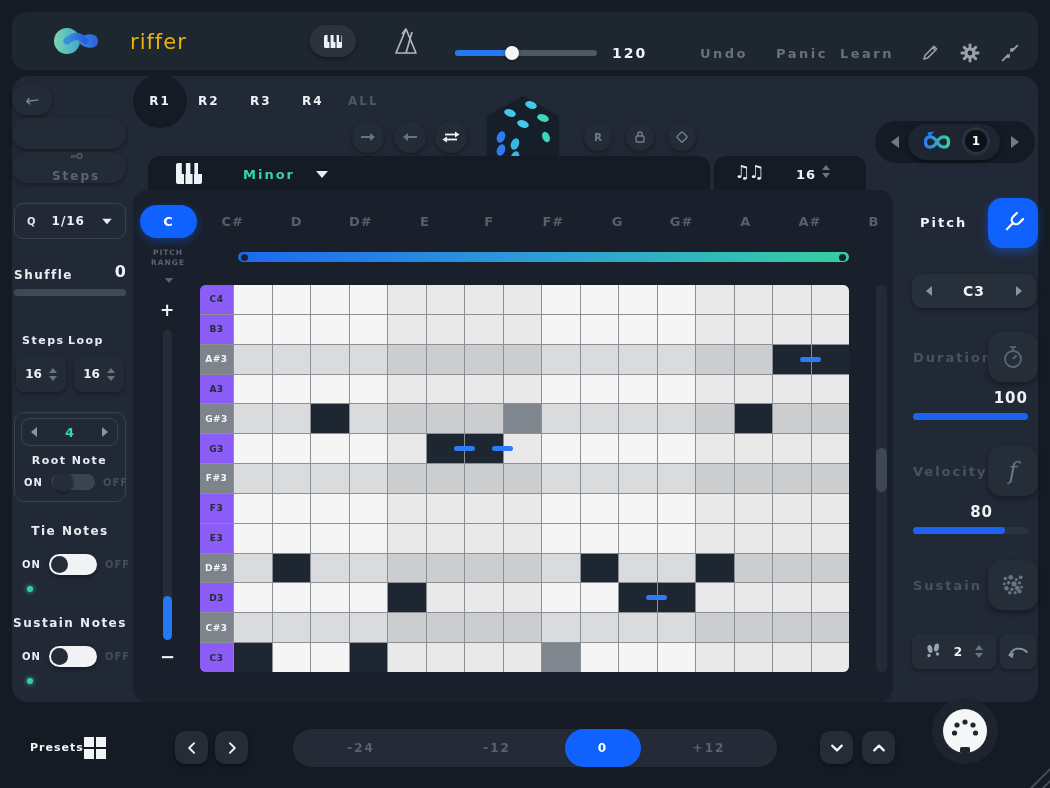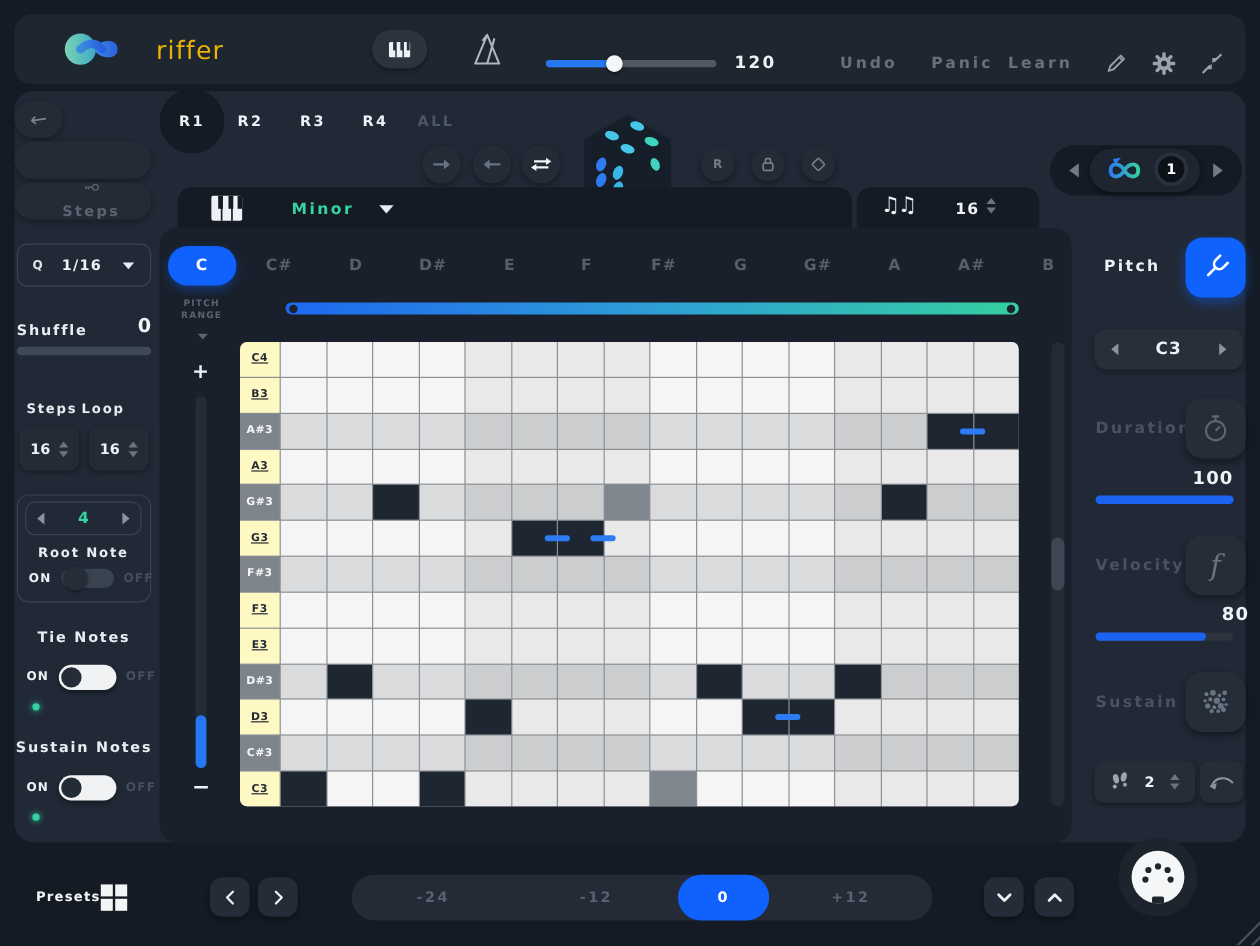--- a/index.html
+++ b/index.html
@@ -91,21 +91,21 @@
   .vthumb{left:163px;top:596px;width:9px;height:44px;border-radius:4.5px;background:#2577f2;}
   
   .grid-wrap{left:200px;top:285px;width:649px;height:387px;}
   #grid{display:grid;width:649px;height:387px;grid-template-columns:33px repeat(16,1fr);
         grid-auto-rows:1fr;gap:1px;background:rgba(255,255,255,.5);border-radius:6px;overflow:hidden;}
   .gcell{width:100%;height:100%;}
   .nat-l{background:#f5f5f6;} .nat-d{background:#e9e9ea;}
   .shp-l{background:#dadbdc;} .shp-d{background:#cccdce;}
   .cell-note{background:#1d2631;} .cell-ghost{background:#7f868e;}
   .glabel{display:flex;align-items:center;justify-content:center;font-size:9px;font-weight:bold;letter-spacing:.5px;}
-  .glabel.nat{background:#fef9c3;color:#262c35;text-decoration:underline;}
+  .glabel.nat{background:#8b5cf6;color:#262c35;}
   .glabel.shp{background:#7e848c;color:#f5f6f7;}
   .dash{position:absolute;width:21px;height:5px;border-radius:2.5px;background:#2e7bf6;}
   .vscroll{left:876px;top:285px;width:11px;height:387px;border-radius:5.5px;background:#232b36;}
   .vscroll-th{left:876px;top:448px;width:11px;height:44px;border-radius:5.5px;background:#3e4754;}
   
   .c3-pill{left:912px;top:274px;width:124px;height:34px;background:#272f3b;border-radius:10px;
            box-shadow:0 2px 5px rgba(0,0,0,.35);display:flex;align-items:center;justify-content:space-between;padding:0 14px;box-sizing:border-box;}
   .c3-pill .v{font-size:14px;font-weight:bold;color:#eef1f5;letter-spacing:1px;}
   .rp-lbl{font-size:13px;font-weight:bold;color:#4a525f;letter-spacing:2px;}
   .rp-btn{width:50px;height:50px;border-radius:14px;background:#252d39;box-shadow:0 3px 6px rgba(0,0,0,.35);
@@ -698,21 +698,21 @@
   </div>
   <div class="abs rp-val" style="left:913px;top:389px;">100</div>
   <div class="abs rp-track" style="left:913px;top:413px;">
     <div class="rp-fill" id="dur-fill" style="width: 100%;"></div>
   </div>
 
   <div class="abs rp-lbl" style="left:913px;top:464px;">Velocity</div>
   <div class="abs rp-btn" style="left:988px;top:446px;">
     <span class="forte">f</span>
   </div>
-  <div class="abs rp-val" style="left:926px;top:503px;">80</div>
+  <div class="abs rp-val" style="left:878px;top:503px;">80</div>
   <div class="abs rp-track" style="left:913px;top:527px;">
     <div class="rp-fill" id="vel-fill" style="width: 80%;"></div>
   </div>
 
   <div class="abs rp-lbl" style="left:913px;top:578px;">Sustain</div>
   <div class="abs rp-btn" style="left:988px;top:560px;">
     <svg width="24" height="22" viewBox="0 0 22 20">
       <g fill="#6a7380">
         <circle cx="4" cy="4" r="1.6"></circle>
           <circle cx="9" cy="3" r="2.2"></circle>

